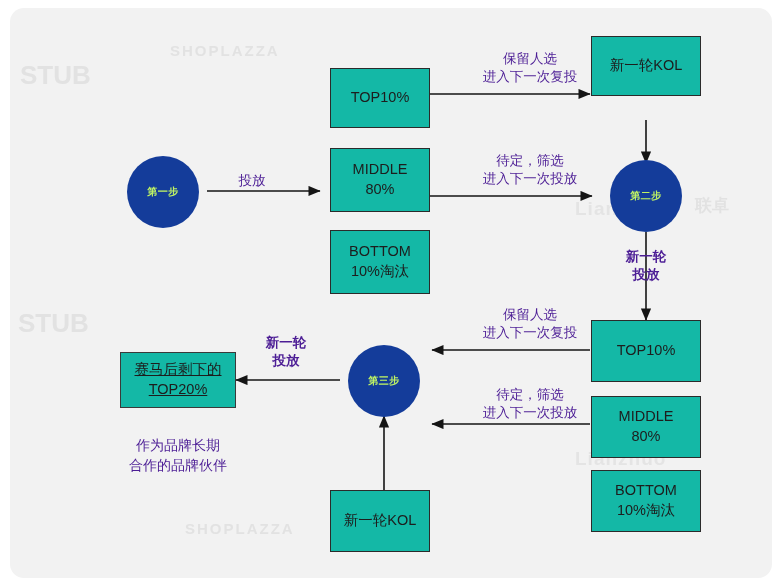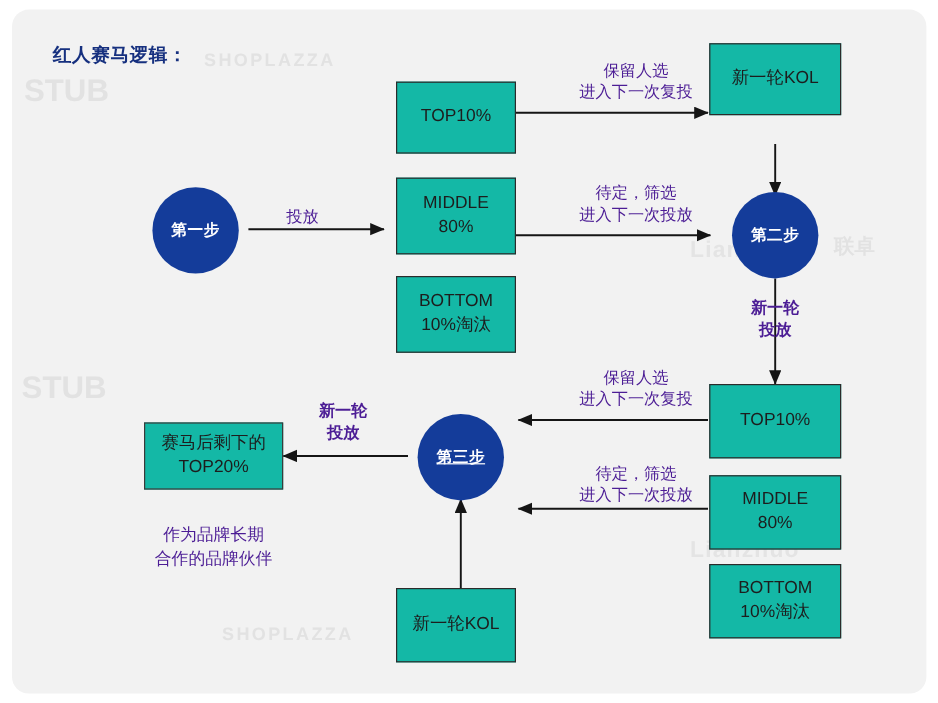--- a/index.html
+++ b/index.html
@@ -63,31 +63,32 @@
     align-items: center;
     justify-content: center;
     text-align: center;
     font-size: 14.5px;
     color: #1d1d1d;
     line-height: 1.35;
     white-space: pre-line;
   }
   .box.plain {
     border: 1.2px solid #3a3a3a;
+    text-decoration: underline;
   }
 
   .circle {
     position: absolute;
     border-radius: 50%;
     background: #143c9a;
-    color: #ffffff;
+    color: #bef264;
     display: flex;
     align-items: center;
     justify-content: center;
-    font-size: 13px;
+    font-size: 10px;
     font-weight: bold;
     letter-spacing: 0.5px;
   }
 
   .label {
     position: absolute;
     font-size: 13.5px;
     color: #4c1d95;
     line-height: 1.3;
     text-align: center;
@@ -121,21 +122,20 @@
     <div class="watermarks">
       <div class="wm sp" style="left:160px; top:34px;">SHOPLAZZA</div>
       <div class="wm stub" style="left:10px; top:52px;">STUB</div>
       <div class="wm lz" style="left:565px; top:190px;">Lianzhuo</div>
       <div class="wm cn" style="left:685px; top:186px;">联卓</div>
       <div class="wm sp" style="left:175px; top:512px;">SHOPLAZZA</div>
       <div class="wm stub" style="left:8px; top:300px;">STUB</div>
       <div class="wm lz" style="left:565px; top:440px;">Lianzhuo</div>
     </div>
 
-    <div class="title">红人赛马逻辑：</div>
 
     <svg class="arrows">
       <defs>
         <marker id="ah" markerWidth="9" markerHeight="9" refX="7.2" refY="3.2" orient="auto" markerUnits="strokeWidth">
           <path d="M0,0 L7.6,3.2 L0,6.4 z" fill="#151515"></path>
         </marker>
       </defs>
 
       <line x1="197" y1="183" x2="310" y2="183" stroke="#151515" stroke-width="1.6" marker-end="url(#ah)"></line>
 
@@ -151,21 +151,21 @@
 
       <line x1="580" y1="416" x2="422" y2="416" stroke="#151515" stroke-width="1.6" marker-end="url(#ah)"></line>
 
       <line x1="374" y1="482" x2="374" y2="408" stroke="#151515" stroke-width="1.6" marker-end="url(#ah)"></line>
 
       <line x1="330" y1="372" x2="226" y2="372" stroke="#151515" stroke-width="1.6" marker-end="url(#ah)"></line>
     </svg>
 
     <div class="circle" style="left:117px; top:148px; width:72px; height:72px;">第一步</div>
     <div class="circle" style="left:600px; top:152px; width:72px; height:72px;">第二步</div>
-    <div class="circle" style="left:338px; top:337px; width:72px; height:72px;text-decoration:underline;">第三步</div>
+    <div class="circle" style="left:338px; top:337px; width:72px; height:72px;">第三步</div>
 
     <div class="box" style="left:320px; top:60px; width:100px; height:60px;">TOP10%</div>
     <div class="box" style="left:320px; top:140px; width:100px; height:64px;">MIDDLE
 80%</div>
     <div class="box" style="left:320px; top:222px; width:100px; height:64px;">BOTTOM
 10%淘汰</div>
 
     <div class="box" style="left:581px; top:28px; width:110px; height:60px;">新一轮KOL</div>
 
     <div class="box" style="left:581px; top:312px; width:110px; height:62px;">TOP10%</div>

